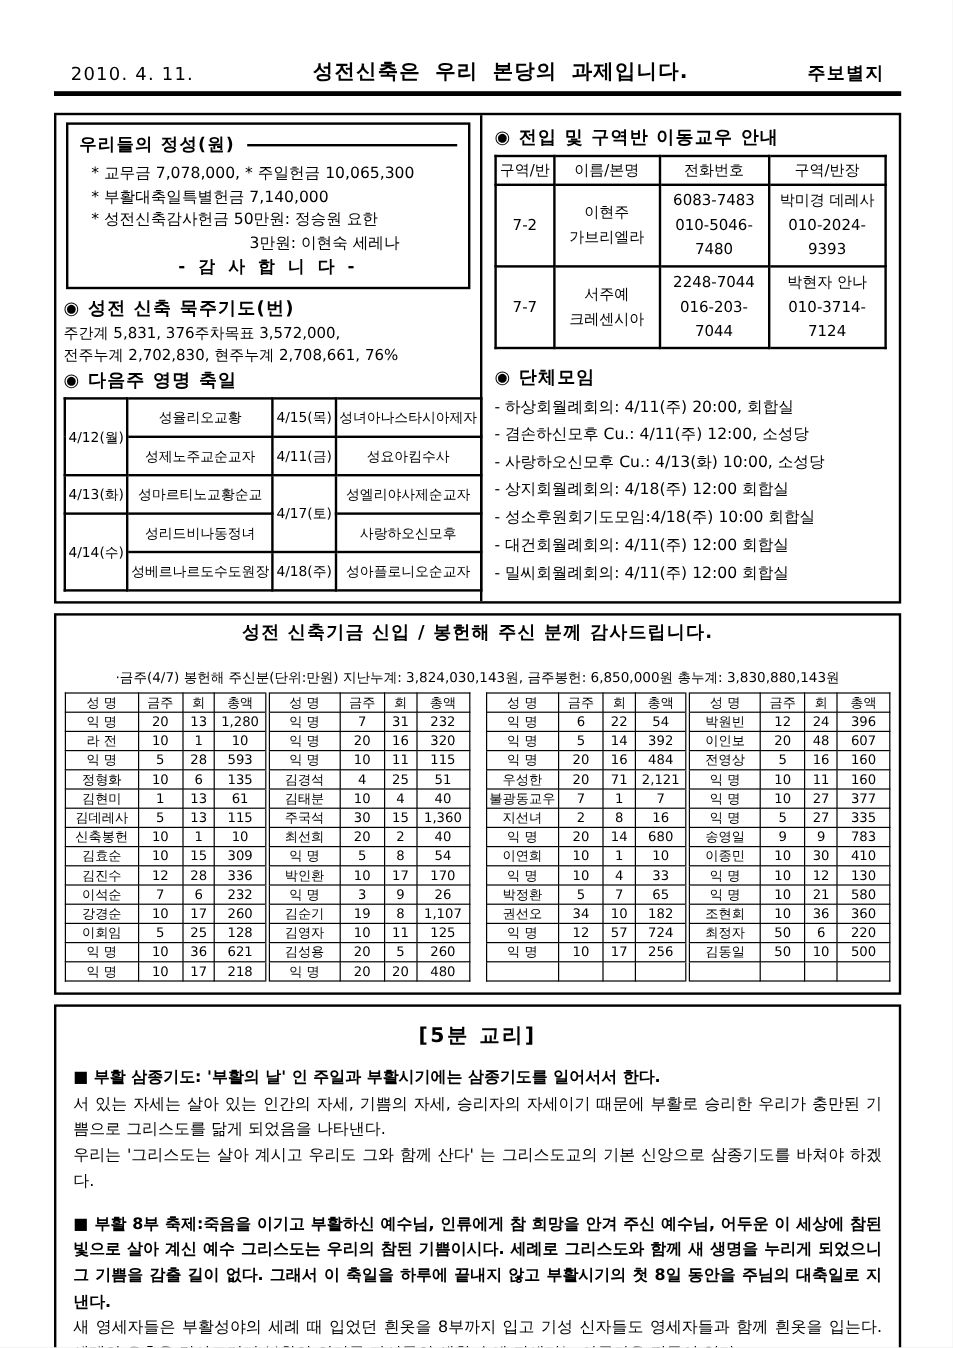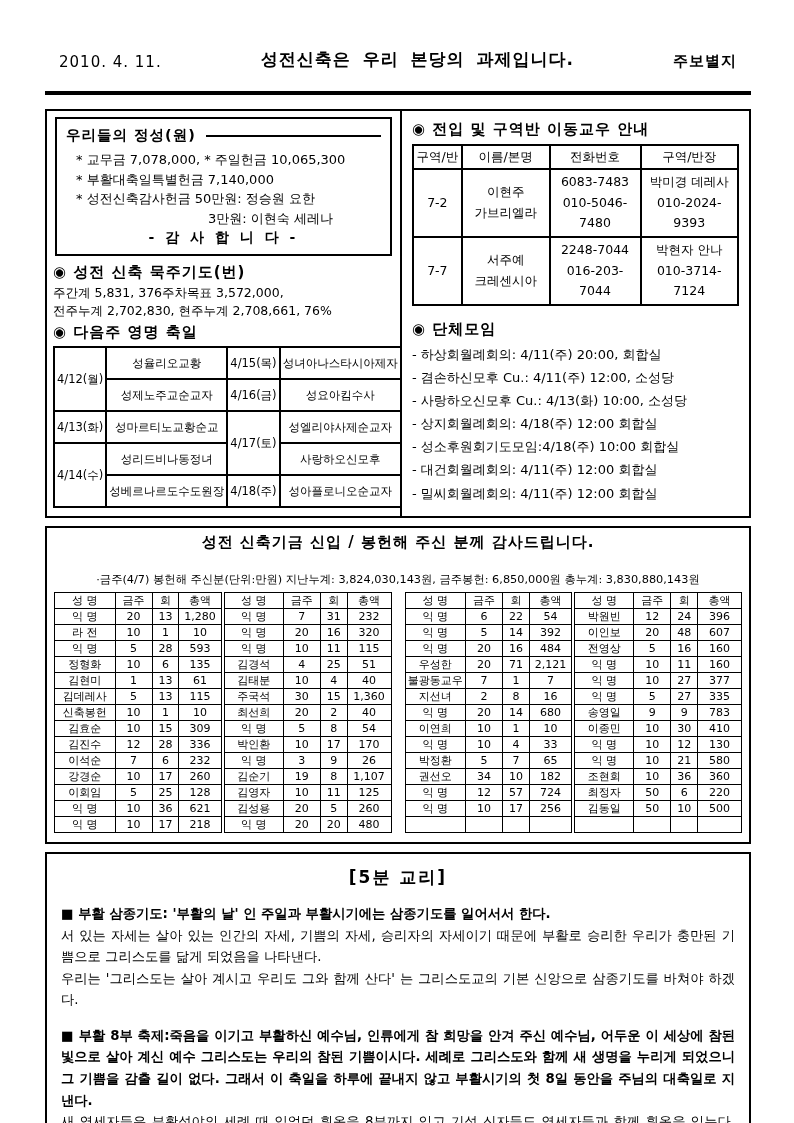--- a/index.html
+++ b/index.html
@@ -6,21 +6,21 @@
   html,body { background:#e8e8e8; }
   body { font-family: "DejaVu Sans", sans-serif; }
   .page {
     position: relative; width: 794px; height: 1123px; margin: 0 auto;
     background: #ffffff; color: #000; overflow: hidden;
   }
   .content { position: absolute; left: 45px; top: 48px; width: 706px; }
 
   
   .masthead { display:flex; justify-content:space-between; align-items:flex-end;
-    padding: 0 14px 20px 14px; border-bottom: 4px solid #000; text-align: center; }
+    padding: 0 14px 5px 14px; border-bottom: 4px solid #000; text-align: center; }
   .masthead .date { font-size: 15px; letter-spacing: 1px; }
   .masthead .title { font-size: 17px; font-weight: bold; letter-spacing: 1px; word-spacing: 5px; }
   .masthead .tag { font-size: 15px; font-weight: bold; letter-spacing: 1px; }
 
   
   .topbox { border: 2px solid #000; margin-top: 14px; display: flex; }
   .topcol-left { width: 355px; border-right: 2px solid #000; padding: 4px 6px 8px 6px; }
   .topcol-right { flex: 1; padding: 6px 10px 8px 10px; }
 
   .offer-box { border: 2px solid #000; padding: 7px 9px 7px 9px; margin: 2px 2px 7px 2px; }
@@ -107,21 +107,21 @@
             </colgroup>
           <tbody>
               <tr>
             <td rowspan="2">4/12(월)</td>
             <td>성율리오교황</td>
             <td>4/15(목)</td>
             <td>성녀아나스타시아제자</td>
           </tr>
           <tr>
             <td>성제노주교순교자</td>
-            <td>4/16(금)</td>
+            <td>4/11(금)</td>
             <td>성요아킴수사</td>
           </tr>
           <tr>
             <td>4/13(화)</td>
             <td>성마르티노교황순교</td>
             <td rowspan="2">4/17(토)</td>
             <td>성엘리야사제순교자</td>
           </tr>
           <tr>
             <td rowspan="2">4/14(수)</td>

